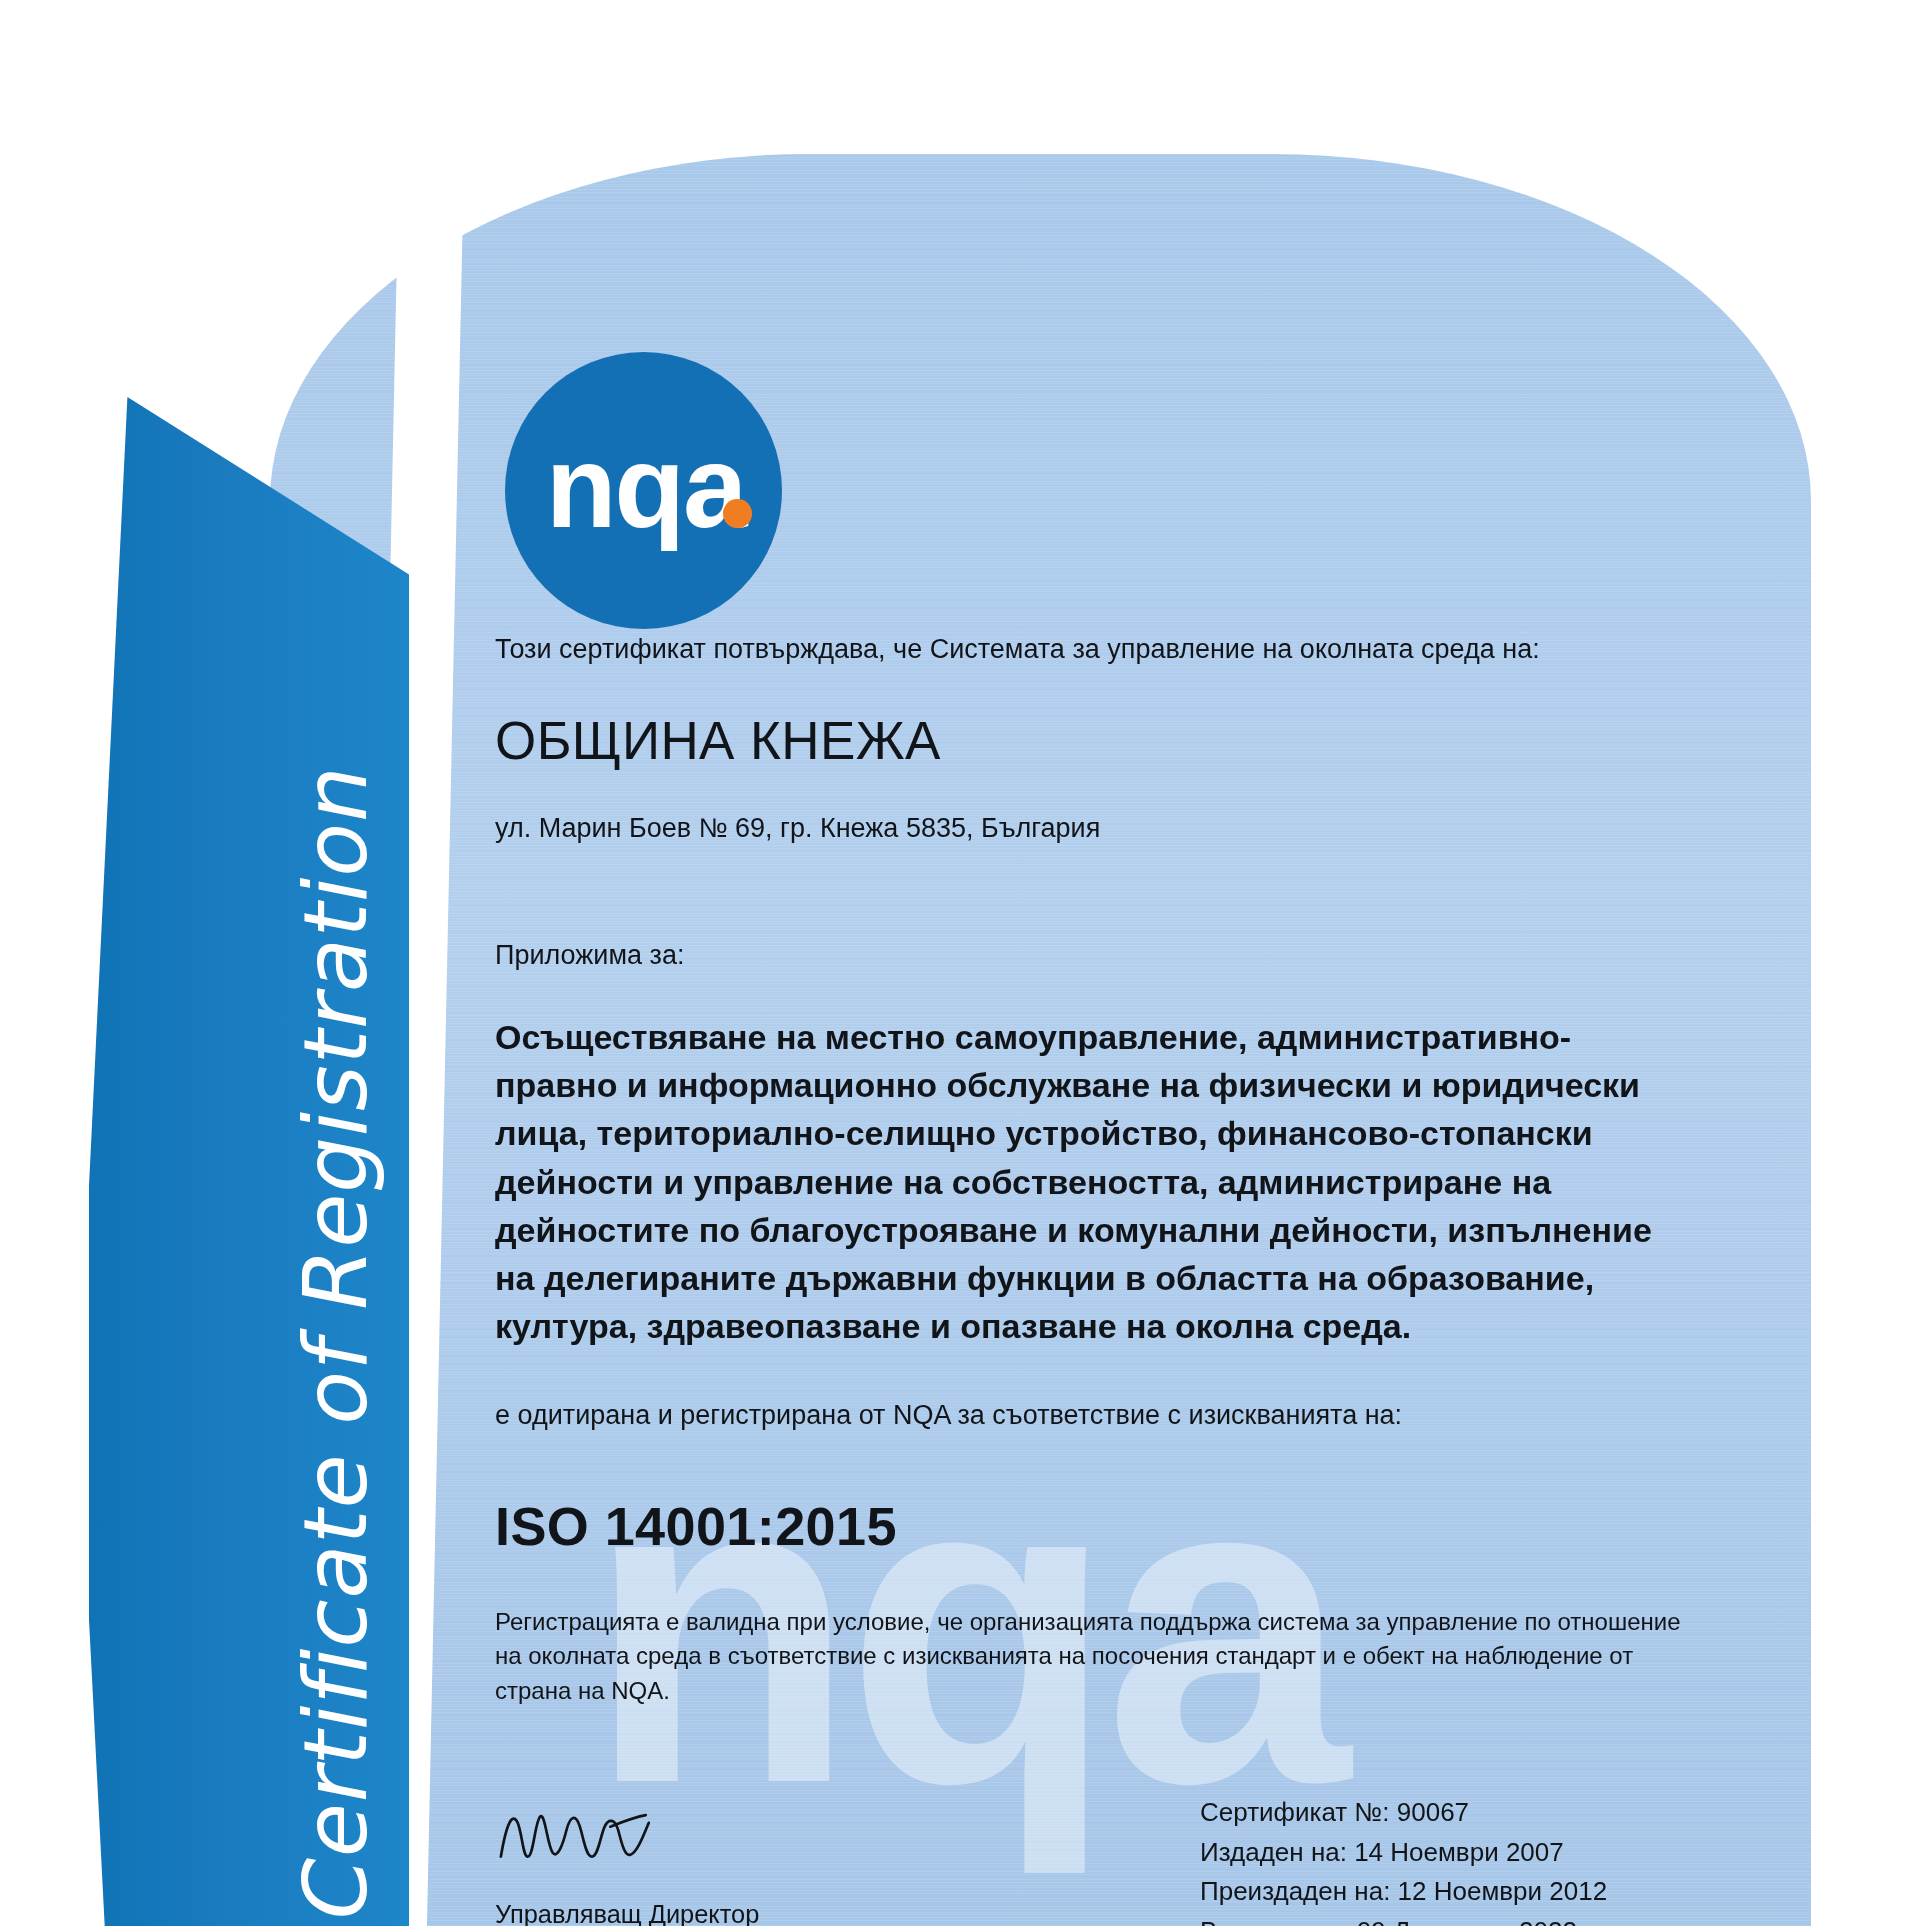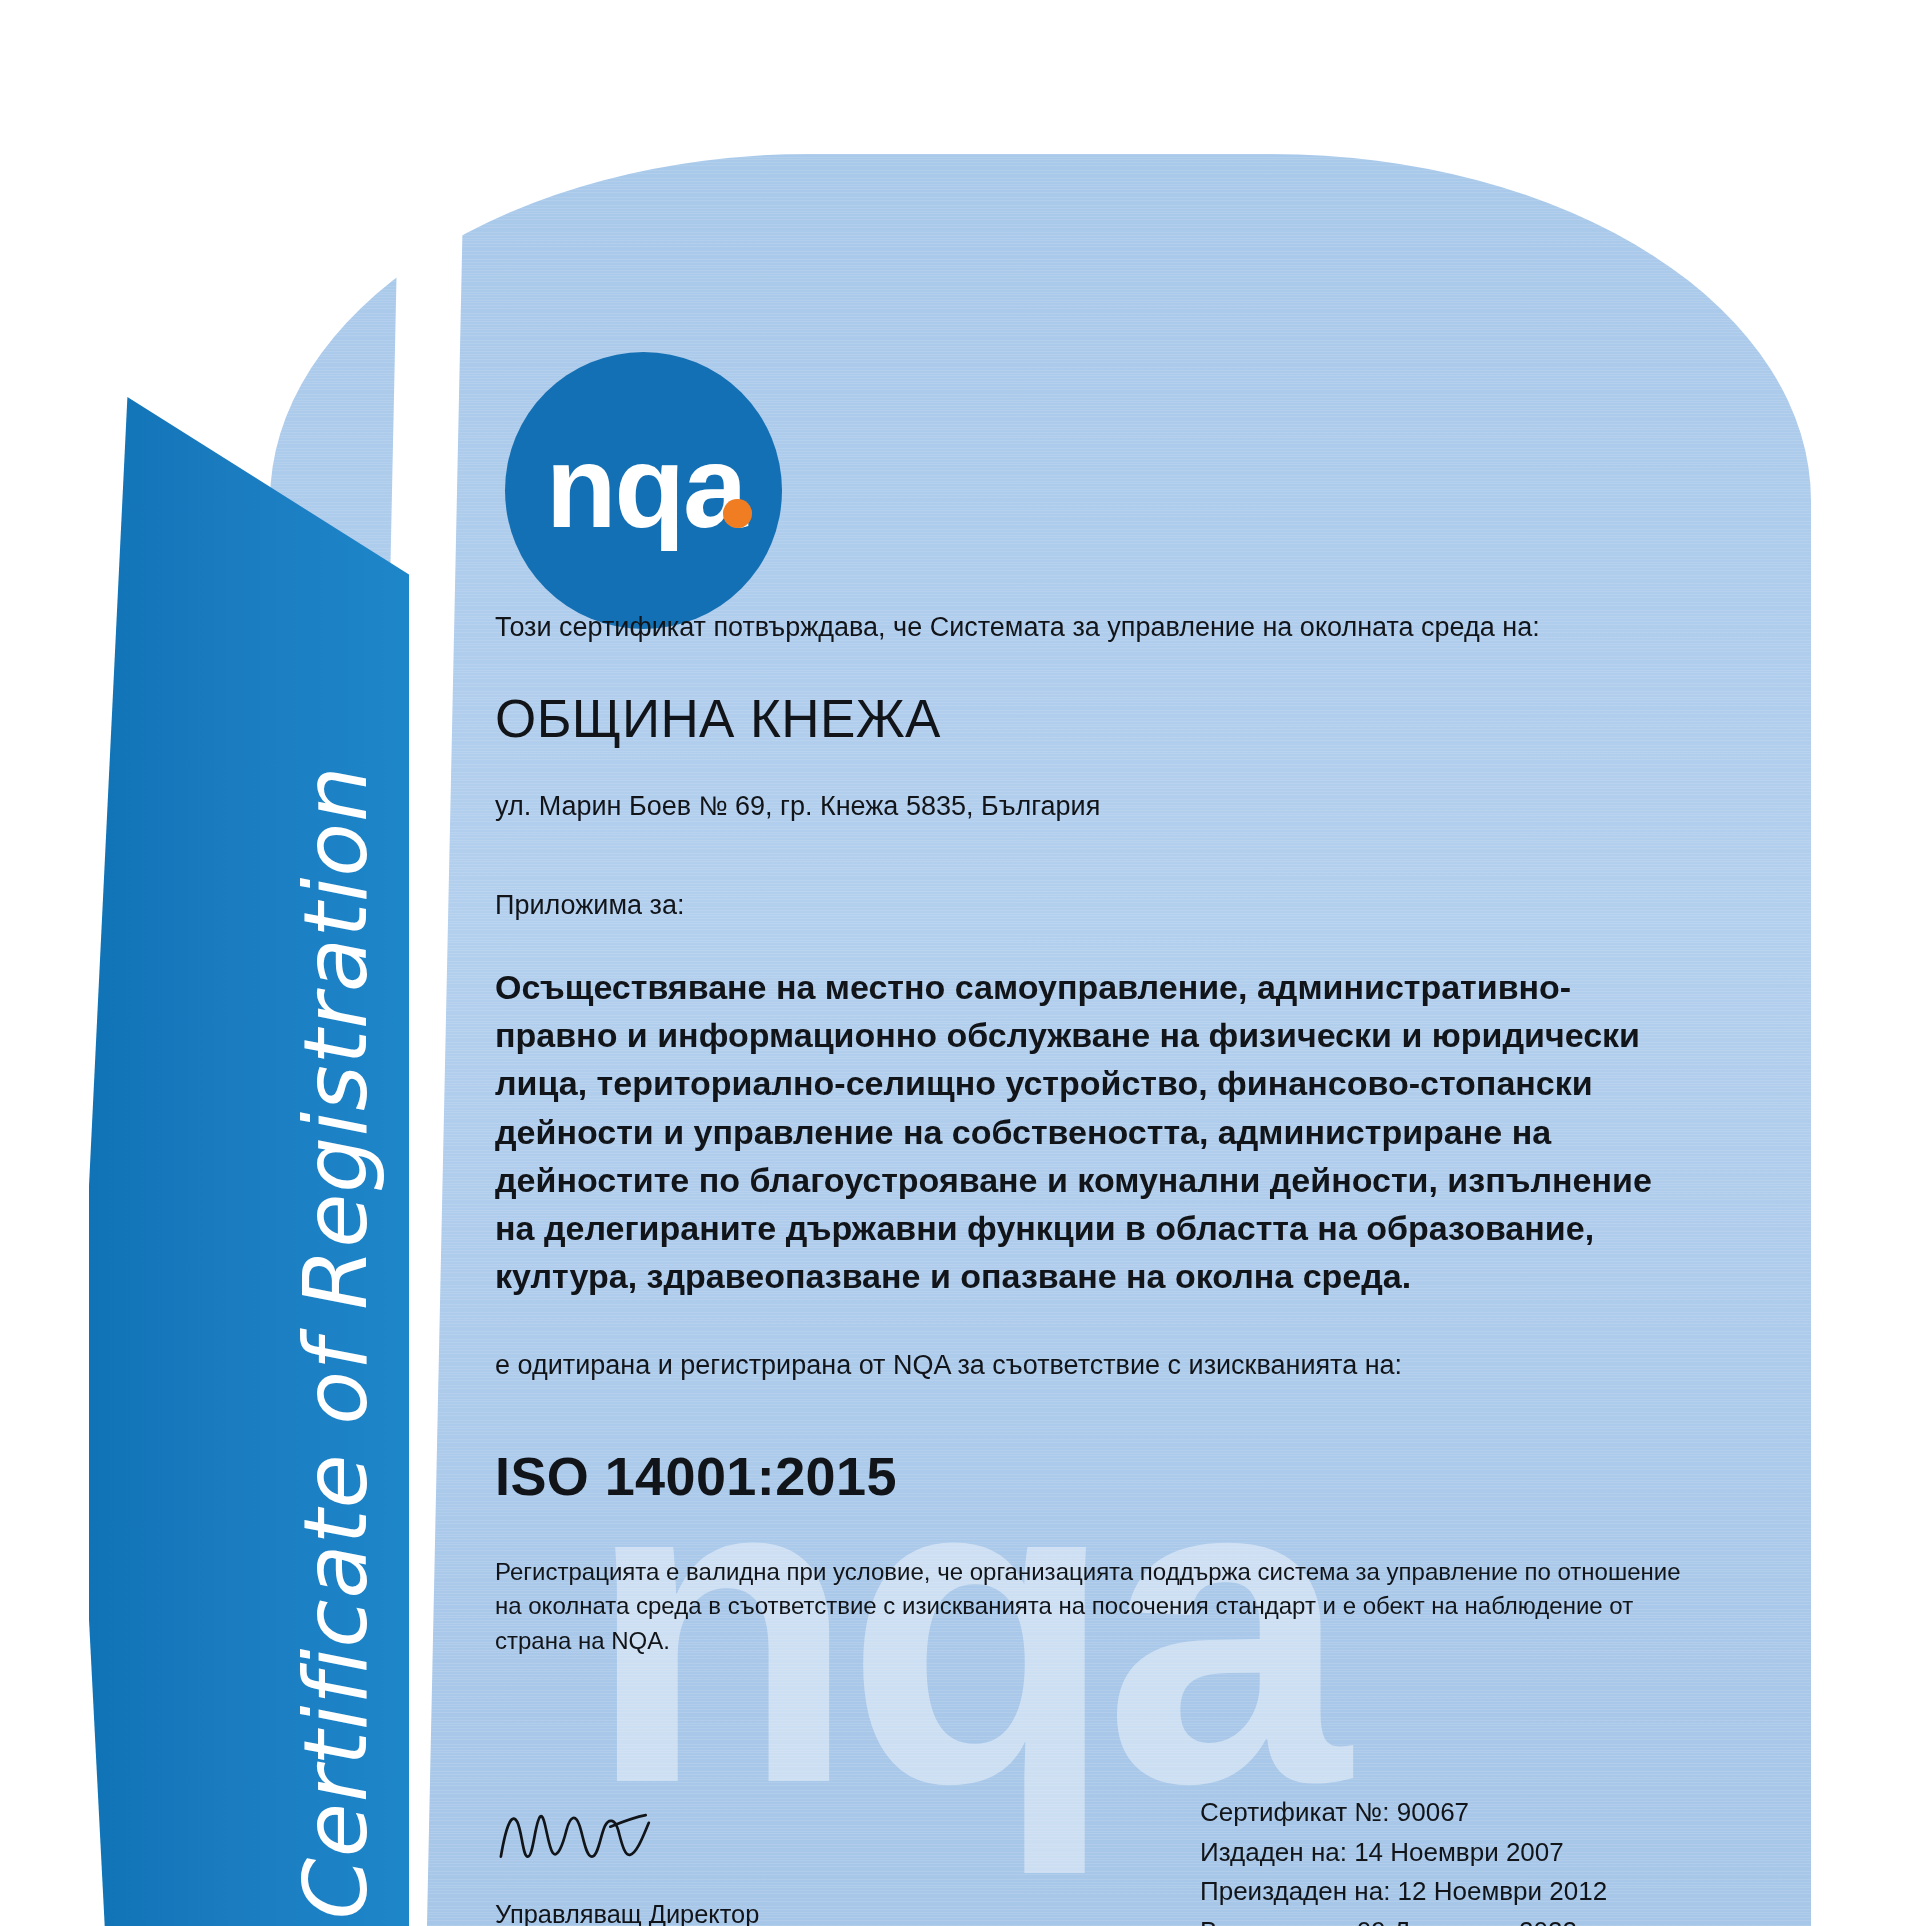--- a/index.html
+++ b/index.html
@@ -128,42 +128,42 @@
     width: 28.5px;
     height: 28.5px;
     border-radius: 50%;
     background: #f07d22;
   }
 
   
   .content {
     position: absolute;
     left: 495px;
-    top: 594px;
+    top: 616px;
     width: 1179px;
     color: #111418;
   }
   .line-intro {
     font-size: 27px;
     line-height: 1.35;
     margin-top: 15.4px;
   }
   .org-name {
     font-size: 53px;
     font-weight: 400;
     letter-spacing: 0.4px;
     margin-top: 42px;
   }
   .org-addr {
     font-size: 27px;
     margin-top: 42px;
   }
   .scope-label {
     font-size: 27px;
-    margin-top: 68px;
+    margin-top: 96px;
   }
   .scope-text {
     font-size: 34px;
     font-weight: 700;
     line-height: 1.42;
     margin-top: 42px;
     width: 1179px;
   }
   .audited-line {
     font-size: 27px;

